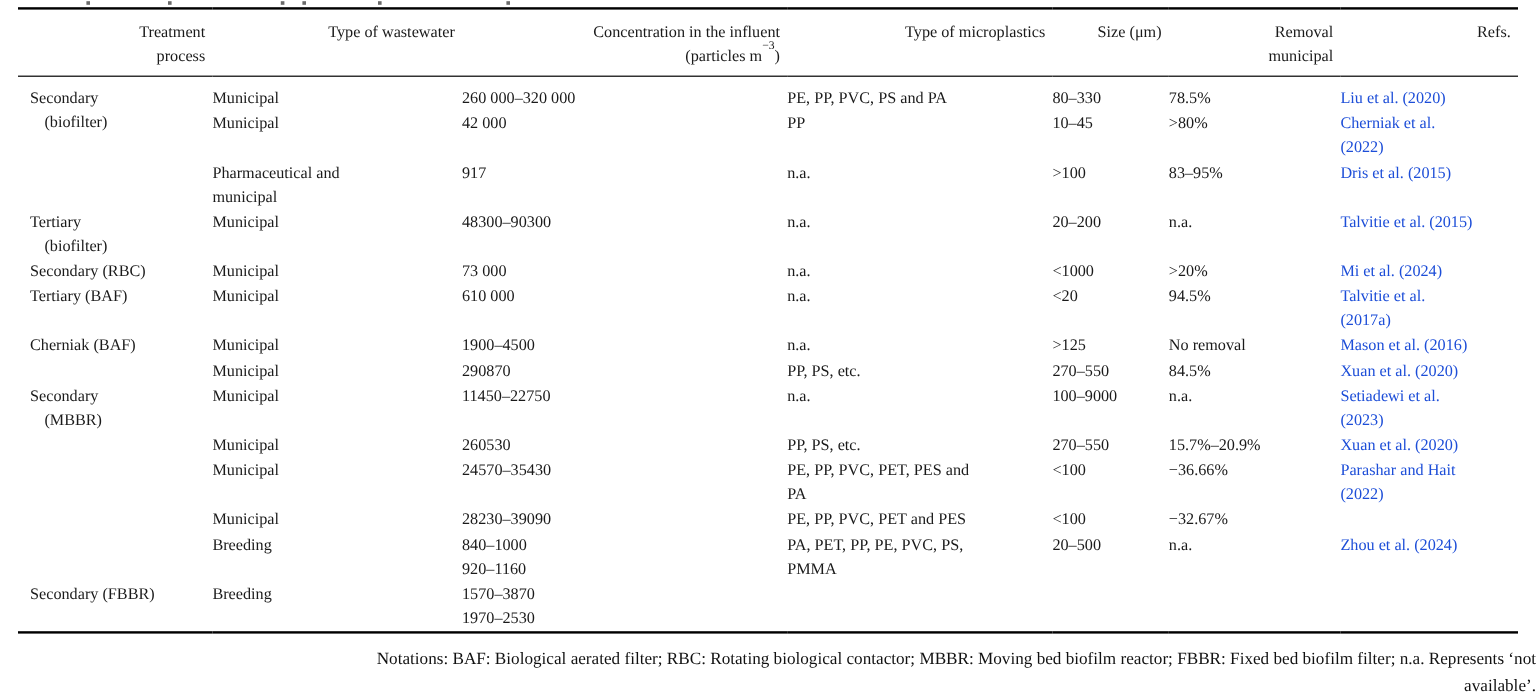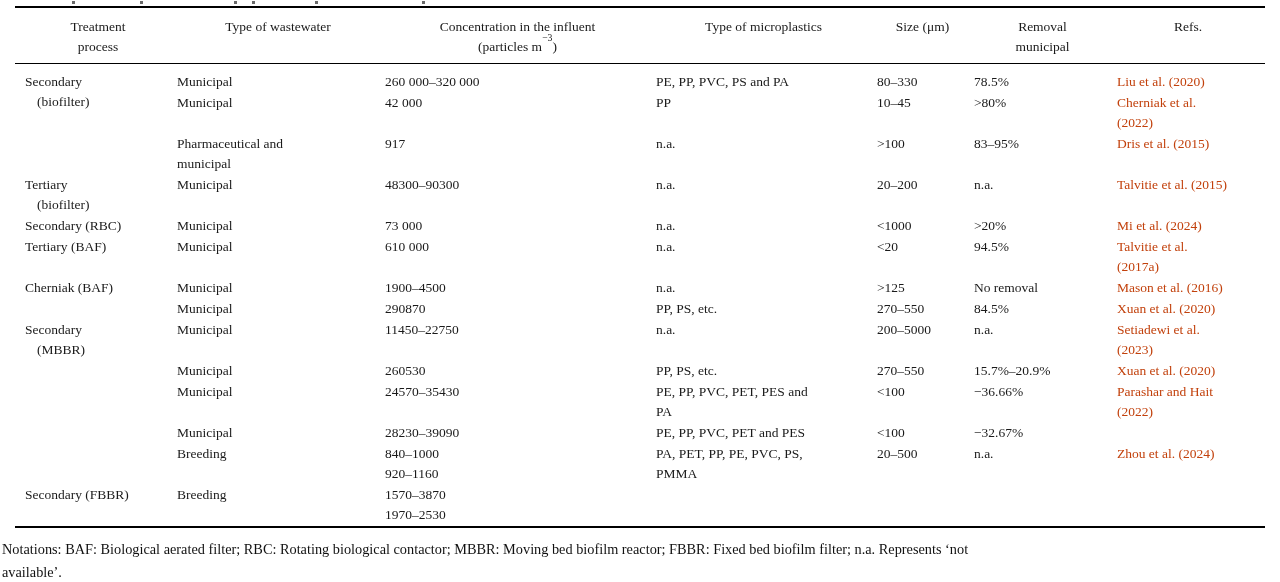--- a/index.html
+++ b/index.html
@@ -9,36 +9,36 @@
     position:relative;
   }
   
   .capmark{position:absolute;top:1px;width:3px;height:3px;background:#6a6a6a;}
 
   table{
     border-collapse:collapse;table-layout:fixed;width:1250px;
     margin:6px 0 0 15px;border-top:2px solid #000;
   }
   thead th{
-    font-weight:normal;text-align:center;vertical-align:top;
+    font-weight:normal;text-align:right;vertical-align:top;
     font-size:13.5px;line-height:20px;padding:9px 6px 6px 0;
     border-bottom:1.5px solid #000;
   }
   tbody td{
     vertical-align:top;font-size:13.5px;line-height:20px;
     padding:0 6px 1px 0;
   }
   tbody tr.first td{padding-top:8px;}
   th.c1,td.c1{padding-left:10px;}
   table{border-bottom:2px solid #000;}
   .p2{padding-left:12px;}
   sup{font-size:0.72em;position:relative;top:-0.45em;line-height:0;}
-  .ref{color:#c2410c;white-space:nowrap;cursor:pointer;}
+  .ref{color:#1d4ed8;white-space:nowrap;cursor:pointer;}
   .footnote{margin:10px 0 0 2px;font-size:14.3px;line-height:23px;color:#111;}
-  .footnote div{white-space:nowrap;}
+  .footnote div{white-space:nowrap;text-align:right;}
 </style>
 </head>
 <body>
 
 <span class="capmark" style="left:72px"></span>
 <span class="capmark" style="left:140px"></span>
 <span class="capmark" style="left:234px"></span>
 <span class="capmark" style="left:252px"></span>
 <span class="capmark" style="left:315px"></span>
 <span class="capmark" style="left:422px"></span>
@@ -276,21 +276,21 @@
       <td>
           <div>Municipal</div>
         </td>
       <td>
           <div>11450–22750</div>
         </td>
       <td>
           <div>n.a.</div>
         </td>
       <td>
-          <div>200–5000</div>
+          <div>100–9000</div>
         </td>
       <td>
           <div>n.a.</div>
         </td>
       <td>
         <div class="ref">Setiadewi et al.</div>
         <div class="ref">(2023)</div>
       </td>
     </tr>
     <tr>

